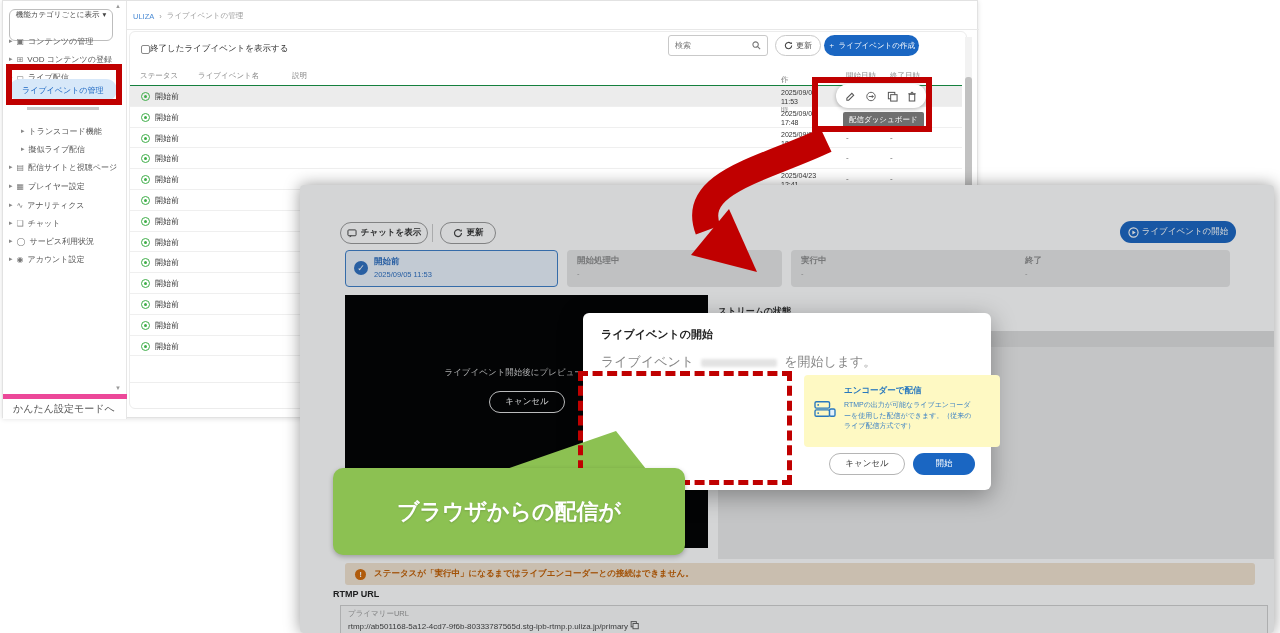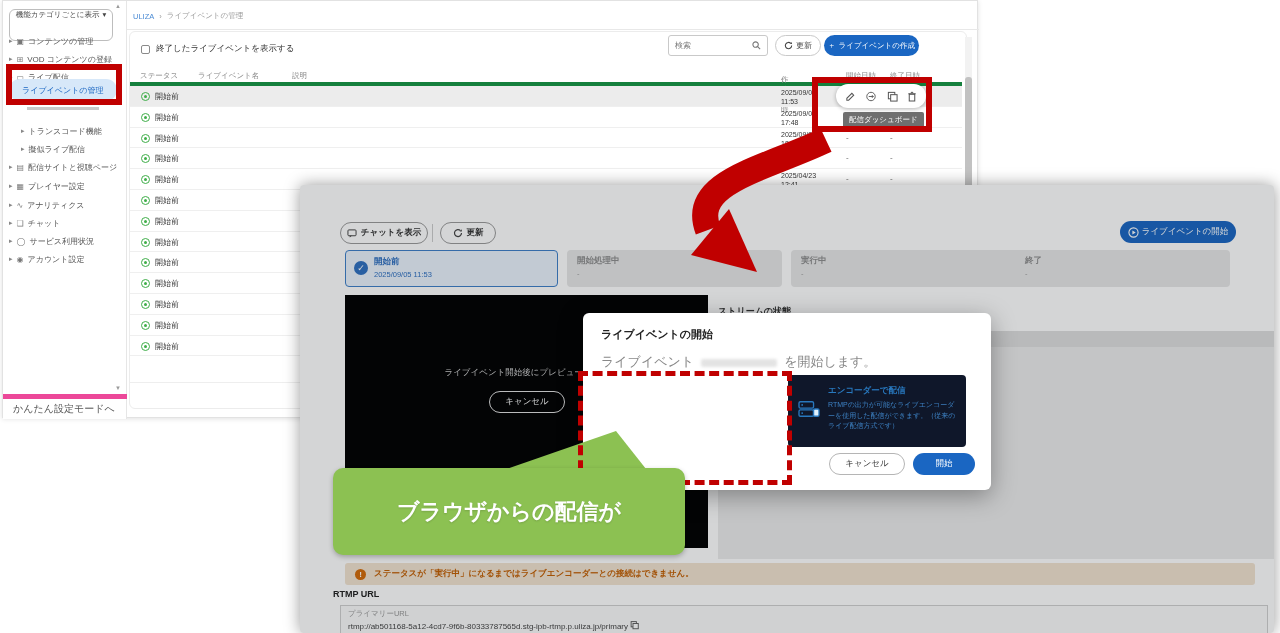--- a/index.html
+++ b/index.html
@@ -15,27 +15,27 @@
   .sitem .car{color:#888;font-size:7px}
   .sitem .ig{color:#777;font-size:8px}
   .sitem.sub{padding-left:12px}
   .sel-item{left:6px;top:78px;width:108px;height:22px;background:#d7e8f9;border-radius:11px;color:#1a66c2;font-size:8px;display:flex;align-items:center;padding-left:13px}
   .scroll-ar{color:#9a9a9a;font-size:6px}
   .sfoot{left:0;top:393px;width:124px;border-top:5px solid #ec4899;height:25px;display:flex;align-items:center;padding-left:10px;font-size:10px;color:#555}
   .crumb{left:130px;top:10px;font-size:7.5px;color:#999;display:flex;gap:5px;align-items:center}
   .crumb .root{color:#4b8bd4;font-weight:normal}
   .topline{left:124px;top:28px;width:852px;height:1px;background:#e8e8e8}
   .card{left:126px;top:30px;width:838px;height:378px;background:#fff;border:1px solid #ececec;border-radius:6px}
-  .chk{left:138px;top:42px;display:flex;align-items:center;gap:6px;font-size:8.5px;color:#333}
+  .chk{left:138px;top:42px;display:flex;align-items:center;font-size:8.5px;color:#333}
   .chk .box{width:9px;height:9px;border:1px solid #8a8a8a;border-radius:2px;background:#fff}
   .search{left:665px;top:34px;width:100px;height:21px;border:1px solid #c9c9c9;border-radius:3px;background:#fff;display:flex;align-items:center;padding:0 6px;justify-content:space-between}
   .search input{border:none;outline:none;width:75px;font-size:8px;color:#444}
   .pill-btn{height:21px;border:1px solid #c9c9c9;border-radius:11px;background:#fff;font-size:8px;color:#444;display:flex;align-items:center;justify-content:center;gap:3px}
   .blue-pill{height:21px;border-radius:11px;background:#1a66c2;color:#fff;font-size:7.5px;display:flex;align-items:center;justify-content:center;gap:3px;border:none}
-  .thead{left:127px;top:66px;width:832px;height:19px;border-bottom:4px solid #15803d;font-size:7.5px;color:#888}
+  .thead{left:127px;top:66px;width:832px;height:19px;border-bottom:1px solid #15803d;font-size:7.5px;color:#888}
   .thead span{position:absolute;top:4px}
   .rows{left:127px;top:85px;width:832px}
   .trow{position:relative;height:20.8px;border-bottom:1px solid #efefef;font-size:8px;color:#333}
   .rows .trow:first-child{background:#ececec}
   .sdot{position:absolute;left:11px;top:6px;width:9px;height:9px;border:1.5px solid #3fae49;border-radius:50%}
   .sdot::after{content:"";position:absolute;left:2px;top:2px;width:3px;height:3px;border-radius:50%;background:#3fae49}
   .stx{position:absolute;left:25px;top:5px}
   .cdate{position:absolute;left:651px;top:2px;font-size:7px;line-height:1.3;color:#333}
   .dashA{position:absolute;left:716px;top:5px;color:#666}
   .dashB{position:absolute;left:760px;top:5px;color:#666}
@@ -61,21 +61,21 @@
   .panel{left:418px;top:146px;width:845px;height:228px;background:#ececec}
   .panel .hd{height:16px;background:#dedede}
   .warn{left:45px;top:378px;width:910px;height:22px;background:#f2e3d0;border-radius:3px;display:flex;align-items:center;gap:8px;padding-left:10px;color:#c25e00;font-size:8.5px;font-weight:bold}
   .wcirc{width:11px;height:11px;border-radius:50%;background:#d46b08;color:#fff;font-size:8px;display:inline-flex;align-items:center;justify-content:center;flex:none}
   .rtmpbox{left:40px;top:420px;width:928px;height:28px;border:1px solid #d0d0d0;border-bottom:none;background:#fafafa}
   .overlay{left:0;top:0;width:974px;height:448px;background:rgba(15,22,30,.18);z-index:5}
   .modal{left:283px;top:128px;width:408px;height:177px;background:#fff;border-radius:6px;box-shadow:0 6px 24px rgba(0,0,0,.35);z-index:6}
   .modal .abs{position:absolute}
   .opt{top:62px;height:72px;border-radius:4px;display:flex;align-items:flex-start;gap:8px;padding:10px 8px 0 10px}
   .optL{left:18px;width:187px;background:#fff;border:1px solid #c9c9c9}
-  .optR{left:205px;width:178px;background:#0f172a}
+  .optR{left:221px;width:196px;background:#fef9c3}
   .opt .ot{font-size:8.5px;font-weight:bold;color:#333}
   .opt .od{font-size:7px;color:#666;line-height:1.5;margin-top:3px}
   .optR .ot{color:#2878be}.optR .od{color:#3d82c4}
   .blur-name{display:inline-block;width:76px;height:8px;background:#e3e3e3;border-radius:2px;filter:blur(1.5px);margin:0 7px;vertical-align:middle}
   
   .ann{z-index:10}
   .redbox{border:6px solid #c00000}
   .dashbox{left:578px;top:371px;width:214px;height:114px;border:5px dashed #c00000;z-index:11}
   .bubble{left:333px;top:468px;width:352px;height:87px;background:#8cc152;border-radius:10px;z-index:12;display:flex;flex-direction:column;align-items:center;justify-content:center;box-shadow:0 2px 5px rgba(0,0,0,.25)}
   .bubble div{color:#fff;font-size:22px;font-weight:bold;line-height:1.25;text-shadow:0 1px 2px rgba(0,0,0,.15)}

